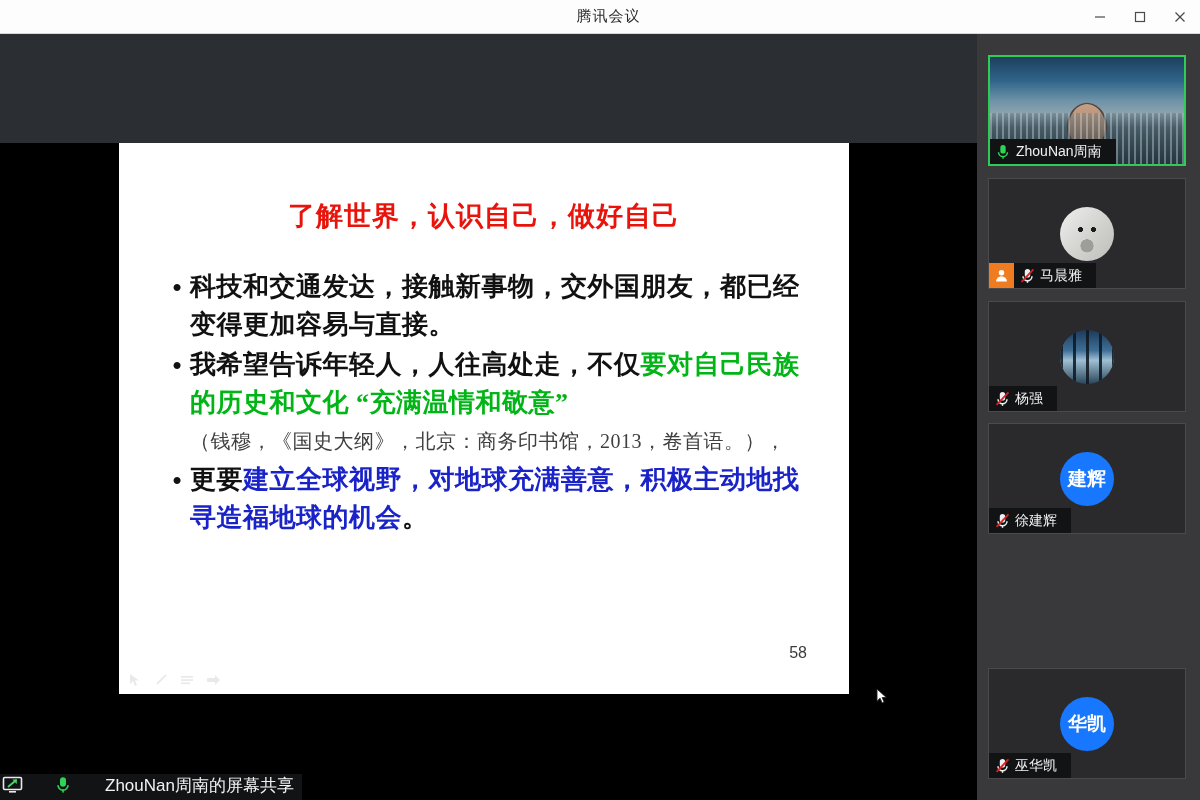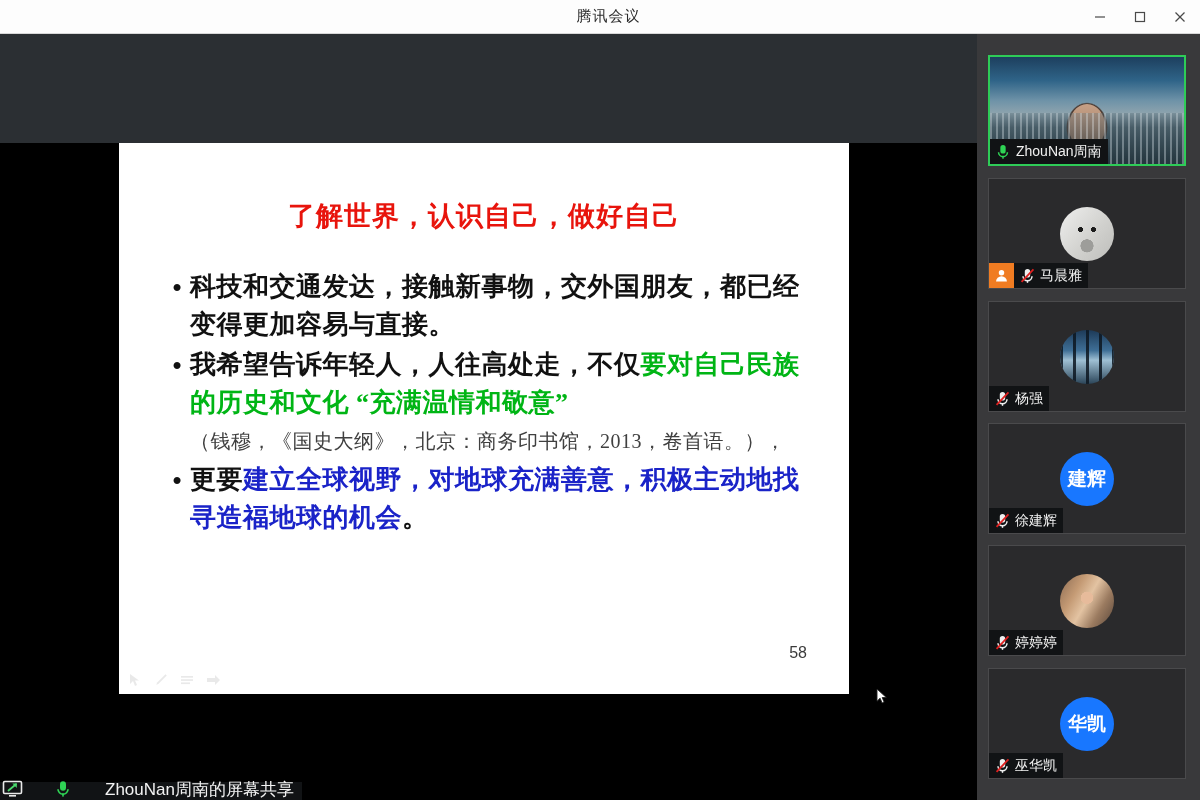--- a/index.html
+++ b/index.html
@@ -80,21 +80,21 @@
   #ppt-tools .tool svg { display:block; }
 
   
   #cursor {
     position:absolute; left:876px; top:654px; width:12px; height:18px;
     pointer-events:none;
   }
 
   
   #share-bar {
-    position:absolute; left:0; bottom:0; height:18px;
+    position:absolute; left:0; bottom:0; height:26px;
     background:#111315; display:flex; align-items:center;
     padding:0 8px 4px 2px;
     gap:28px;
   }
   #share-bar .ic { display:flex; align-items:center; margin-right:2px; }
   #share-text {
     color:#f2f2f2; font-size:17px; margin-left:3px; white-space:nowrap;
   }
 
   
@@ -154,21 +154,21 @@
     content:""; position:absolute; inset:0;
     background:repeating-linear-gradient(90deg, rgba(12,22,32,.85) 0 3px, rgba(0,0,0,0) 3px 13px);
   }
   .avatar.photo {
     background:
       radial-gradient(circle 9px at 50% 44%, #e7bb9b 0 68%, rgba(0,0,0,0) 70%),
       linear-gradient(120deg, #8a6a52 0%, #c49a74 30%, #e3c3a2 50%, #9b7b60 72%, #584539 100%);
   }
   .tile-label {
     position:absolute; left:0; bottom:0; height:25px;
-    display:flex; align-items:center; background:#111315; padding-right:6px;
+    display:flex; align-items:center; background:#111315; padding-right:14px;
   }
   .tile-label .name {
     color:#f1f1f1; font-size:14px; white-space:nowrap; margin-left:3px;
   }
   .host-badge {
     width:25px; height:25px; background:#f07c22;
     display:flex; align-items:center; justify-content:center;
   }
   .mic { width:20px; height:25px; display:flex; align-items:center; justify-content:center; margin-left:3px; }
   .mic svg { display:block; }
@@ -358,48 +358,32 @@
             <rect x="6" y="2.2" width="6" height="9.6" rx="3" fill="#efefef"></rect>
             <path d="M4 10.2 a5 5 0 0 0 10 0" fill="none" stroke="#efefef" stroke-width="1.7"></path>
             <rect x="8.2" y="14.6" width="1.6" height="3" fill="#efefef"></rect>
             <line x1="2.4" y1="16.4" x2="15.6" y2="2.6" stroke="#e02020" stroke-width="2"></line>
           </svg>
         </span>
         <span class="name">徐建辉</span>
       </div>
     </div>
 
-    <div class="tile" style="top:511px;">
-      <div class="tile-media">
-        <div class="avatar photo"></div>
+
+    <div class="tile" style="top:634px;">
+      <div class="tile-media">
+        <div class="avatar blue">华凯</div>
       </div>
       <div class="tile-label">
         <span class="mic">
           <svg width="17" height="18" viewBox="0 0 18 20">
             <rect x="6" y="2.2" width="6" height="9.6" rx="3" fill="#efefef"></rect>
             <path d="M4 10.2 a5 5 0 0 0 10 0" fill="none" stroke="#efefef" stroke-width="1.7"></path>
             <rect x="8.2" y="14.6" width="1.6" height="3" fill="#efefef"></rect>
             <line x1="2.4" y1="16.4" x2="15.6" y2="2.6" stroke="#e02020" stroke-width="2"></line>
           </svg>
         </span>
-        <span class="name">婷婷婷</span>
-      </div>
-    </div>
-
-    <div class="tile" style="top:634px;">
-      <div class="tile-media">
-        <div class="avatar blue">华凯</div>
-      </div>
-      <div class="tile-label">
-        <span class="mic">
-          <svg width="17" height="18" viewBox="0 0 18 20">
-            <rect x="6" y="2.2" width="6" height="9.6" rx="3" fill="#efefef"></rect>
-            <path d="M4 10.2 a5 5 0 0 0 10 0" fill="none" stroke="#efefef" stroke-width="1.7"></path>
-            <rect x="8.2" y="14.6" width="1.6" height="3" fill="#efefef"></rect>
-            <line x1="2.4" y1="16.4" x2="15.6" y2="2.6" stroke="#e02020" stroke-width="2"></line>
-          </svg>
-        </span>
         <span class="name">巫华凯</span>
       </div>
     </div>
 
   </div>
 </div>
 
 </body></html>

